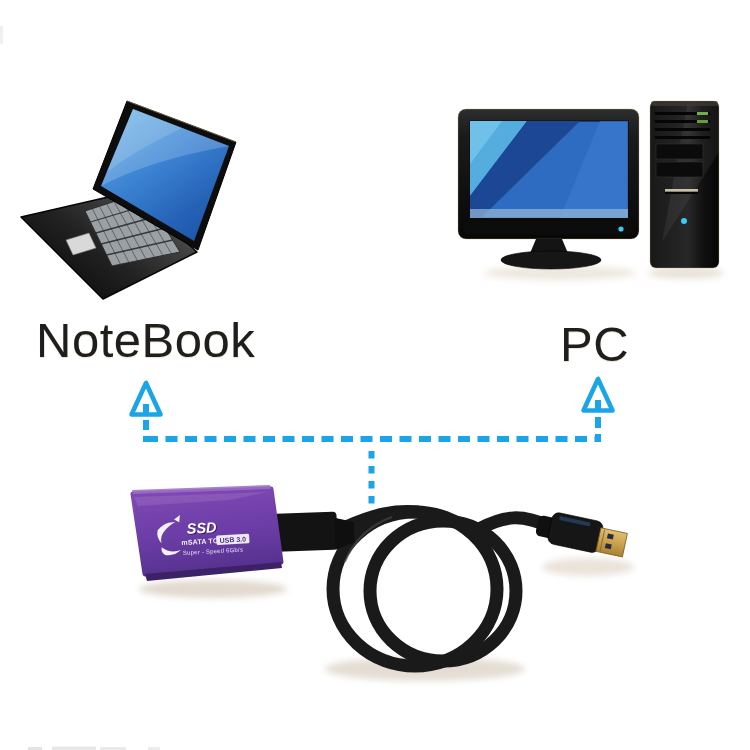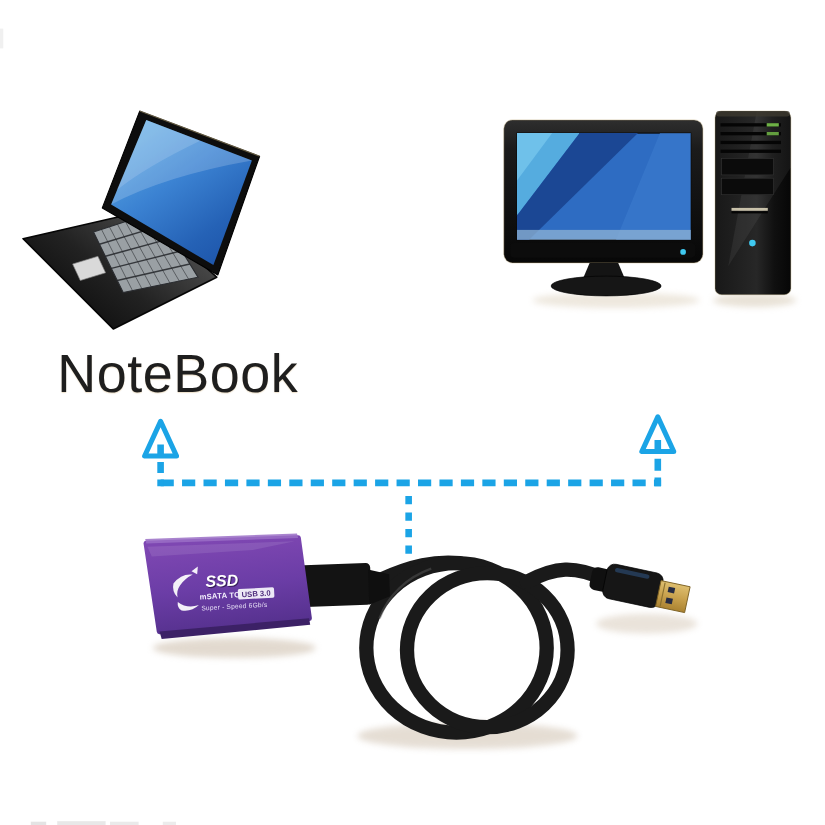--- a/index.html
+++ b/index.html
@@ -4,21 +4,21 @@
 <style>
   html,body{margin:0;padding:0;background:#ffffff;}
   .canvas{
     position:relative;width:750px;height:750px;background:#ffffff;overflow:hidden;
     font-family:"Liberation Sans", sans-serif;
   }
   .device-label{
     position:absolute;color:#1e1e1e;font-size:49px;font-weight:400;letter-spacing:0.5px;
     text-shadow:0 1px 1px rgba(185,145,70,0.28);white-space:nowrap;
   }
-  .label-notebook{left:36px;top:312px;margin-left:16px;}
+  .label-notebook{left:36px;top:312px;}
   .label-pc{left:560px;top:316px;}
   svg{position:absolute;left:0;top:0;}
 </style>
 </head>
 <body>
 
 <div class="canvas">
 
 <svg width="750" height="750" viewBox="0 0 750 750">
   <defs>
@@ -204,14 +204,15 @@
   <g opacity="0.55">
     <rect x="0" y="26" width="3" height="18" fill="#e3e3e3"></rect>
     <rect x="28" y="747" width="14" height="3" fill="#cfcfcf"></rect>
     <rect x="52" y="746.5" width="44" height="3.5" fill="#d6d6d6"></rect>
     <rect x="100" y="747" width="26" height="3" fill="#d9d9d9"></rect>
     <rect x="148" y="747" width="12" height="3" fill="#dddddd"></rect>
   </g>
 </svg>
 
 <div class="device-label label-notebook">NoteBook</div>
+<div class="device-label label-pc">PC</div>
 
 </div>
 
 </body></html>

